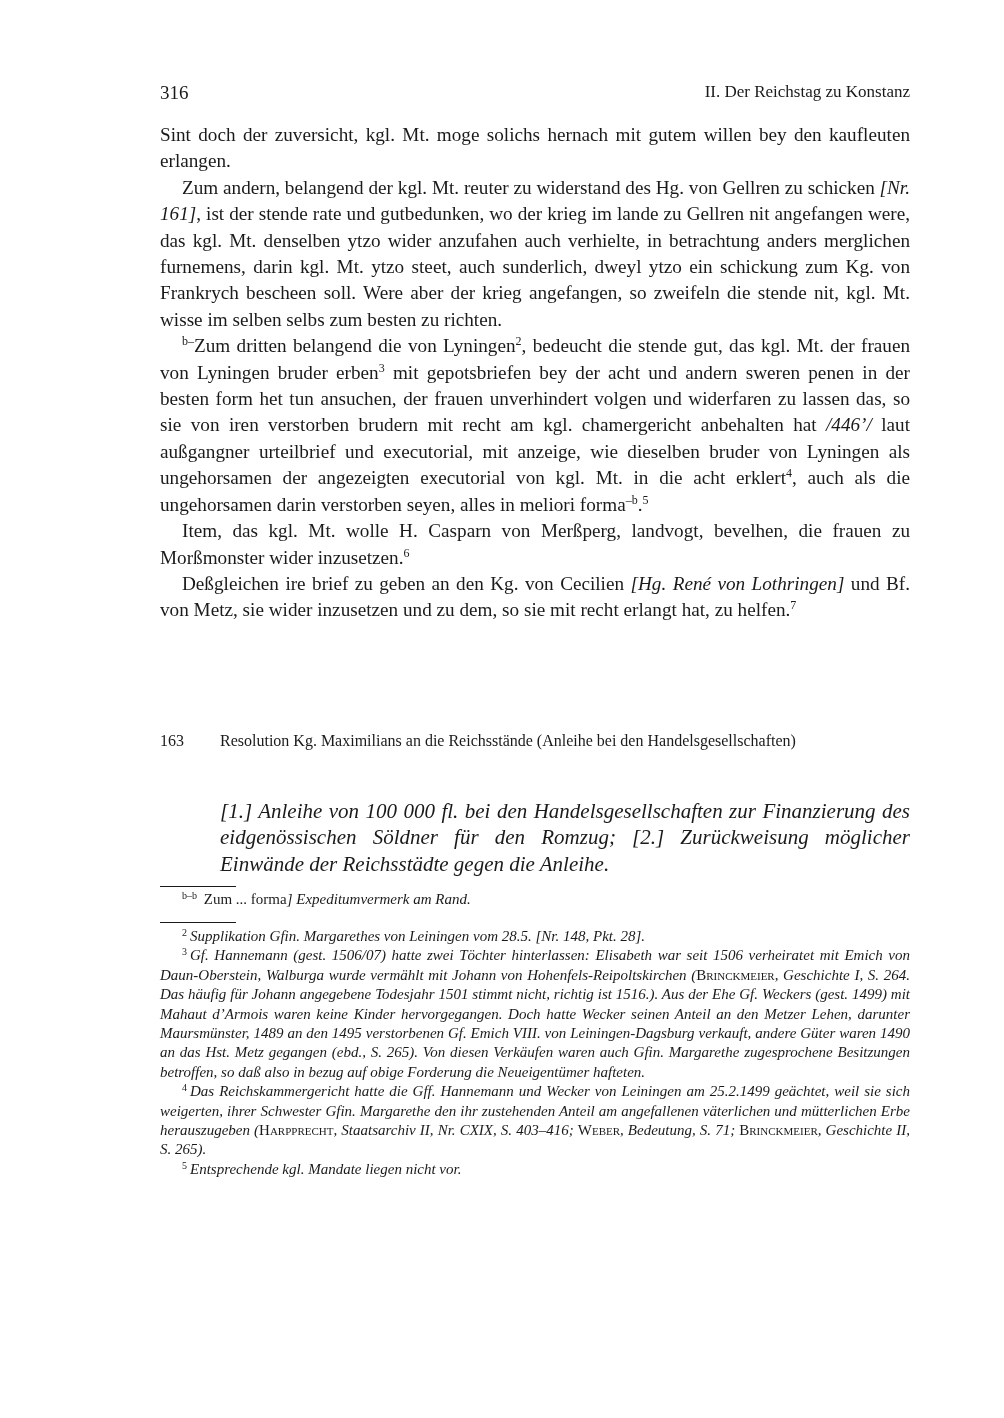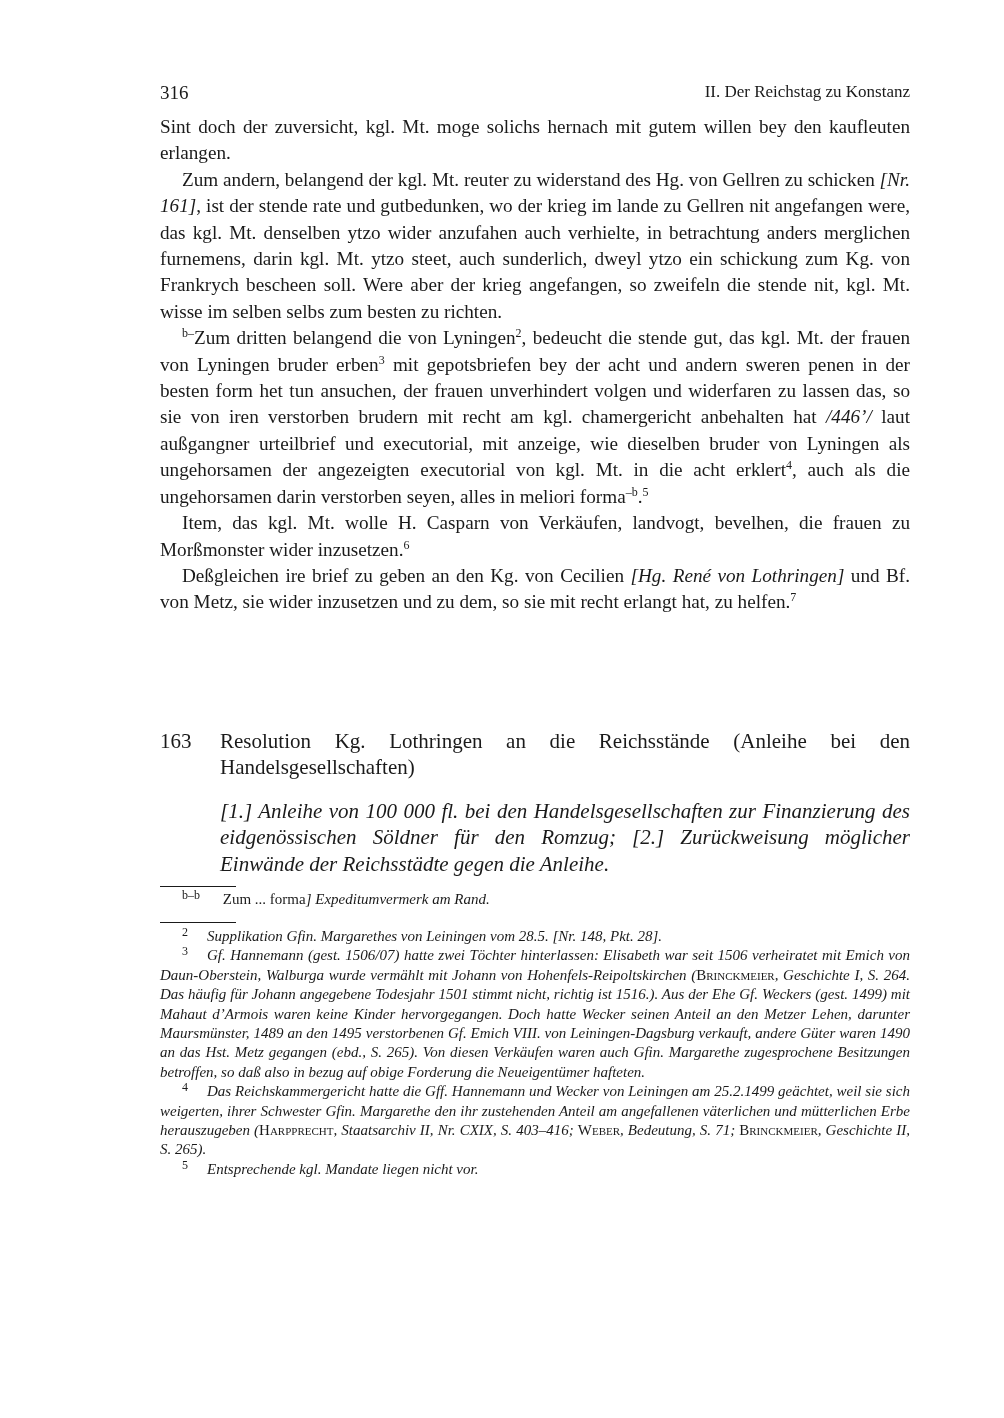--- a/index.html
+++ b/index.html
@@ -2,59 +2,59 @@
 <html><head>
 <meta charset="utf-8">
 <style>
   html, body { margin: 0; padding: 0; background: #ffffff; }
   body { width: 1004px; height: 1418px; position: relative; overflow: hidden;
          font-family: "Liberation Serif", "DejaVu Serif", serif; color: #1a1a1a; }
   .page { position: absolute; left: 160px; top: 0; width: 750px; }
   .running-head { position: absolute; top: 82px; left: 0; width: 750px; height: 24px; font-size: 19px; }
   .page-no { position: absolute; left: 0; top: 0; }
   .head-title { position: absolute; left: 0; right: 0; top: 0; text-align: right; font-size: 17px; }
-  .body { position: absolute; top: 114px; left: 0; width: 750px; font-size: 19.2px; line-height: 26.4px; text-align: justify; }
+  .body { position: absolute; top: 122px; left: 0; width: 750px; font-size: 19.2px; line-height: 26.4px; text-align: justify; }
   .body p { margin: 0; }
   .indent { text-indent: 22px; }
   .body sup { font-size: 12px; line-height: 0; vertical-align: 7px; }
   .it { font-style: italic; }
-  .section { position: absolute; top: 728px; left: 0; width: 750px; font-size: 21px; line-height: 26.4px; }
+  .section { position: absolute; top: 728px; left: 0; width: 750px; font-size: 16px; line-height: 26.4px; }
   .sec-num { position: absolute; left: 0; top: 0; }
   .sec-title { margin-left: 60px; text-align: justify; }
   .regest { position: absolute; top: 798px; left: 60px; width: 690px; font-size: 21px; line-height: 26.4px; font-style: italic; text-align: justify; }
   .rule1 { position: absolute; top: 886px; left: 0; width: 76px; height: 1px; background: #1a1a1a; }
   .rule2 { position: absolute; top: 922px; left: 0; width: 76px; height: 1px; background: #1a1a1a; }
   .fn-text { position: absolute; left: 0; width: 750px; font-size: 15px; line-height: 19.4px; text-align: justify; }
   .fn-text p { margin: 0; text-indent: 22px; }
-  .fn-text sup { font-size: 12px; line-height: 0; vertical-align: 5px; font-style: normal; margin-right: 19px; }
+  .fn-text sup { font-size: 10px; line-height: 0; vertical-align: 5px; font-style: normal; margin-right: 3px; }
   .fn-a { top: 890px; }
   .fn-num { top: 927px; }
   .sc { font-variant: small-caps; font-style: normal; }
 </style>
 </head>
 <body>
 
 <div class="page">
 
   <div class="running-head">
     <span class="page-no">316</span>
     <div class="head-title">II. Der Reichstag zu Konstanz</div>
   </div>
 
   <div class="body">
     <p>Sint doch der zuversicht, kgl. Mt. moge solichs hernach mit gutem willen bey den kaufleuten erlangen.</p>
     <p class="indent"><span>Zum andern, belangend der kgl. Mt. reuter zu widerstand des Hg. von Gellren zu schicken </span><span class="it">[Nr. 161]</span><span>, ist der stende rate und gutbedunken, wo der krieg im lande zu Gellren nit angefangen were, das kgl. Mt. denselben ytzo wider anzufahen auch verhielte, in betrachtung anders merglichen furnemens, darin kgl. Mt. ytzo steet, auch sunderlich, dweyl ytzo ein schickung zum Kg. von Frankrych bescheen soll. Were aber der krieg angefangen, so zweifeln die stende nit, kgl. Mt. wisse im selben selbs zum besten zu richten.</span></p>
     <p class="indent"><sup>b–</sup><span>Zum dritten belangend die von Lyningen</span><sup>2</sup><span>, bedeucht die stende gut, das kgl. Mt. der frauen von Lyningen bruder erben</span><sup>3</sup><span> mit gepotsbriefen bey der acht und andern sweren penen in der besten form het tun ansuchen, der frauen unverhindert volgen und widerfaren zu lassen das, so sie von iren verstorben brudern mit recht am kgl. chamergericht anbehalten hat </span><span class="it">/446’/</span><span> laut außgangner urteilbrief und executorial, mit anzeige, wie dieselben bruder von Lyningen als ungehorsamen der angezeigten executorial von kgl. Mt. in die acht erklert</span><sup>4</sup><span>, auch als die ungehorsamen darin verstorben seyen, alles in meliori forma</span><sup>–b</sup><span>.</span><sup>5</sup></p>
-    <p class="indent"><span>Item, das kgl. Mt. wolle H. Casparn von Verkäufen, landvogt, bevelhen, die frauen zu Morßmonster wider inzusetzen.</span><sup>6</sup></p>
+    <p class="indent"><span>Item, das kgl. Mt. wolle H. Casparn von Merßperg, landvogt, bevelhen, die frauen zu Morßmonster wider inzusetzen.</span><sup>6</sup></p>
     <p class="indent"><span>Deßgleichen ire brief zu geben an den Kg. von Cecilien </span><span class="it">[Hg. René von Lothringen]</span><span> und Bf. von Metz, sie wider inzusetzen und zu dem, so sie mit recht erlangt hat, zu helfen.</span><sup>7</sup></p>
   </div>
 
   <div class="section">
     <span class="sec-num">163</span>
-    <div class="sec-title">Resolution Kg. Lothringen an die Reichsstände (Anleihe bei den Handelsgesellschaften)</div>
+    <div class="sec-title">Resolution Kg. Maximilians an die Reichsstände (Anleihe bei den Handelsgesellschaften)</div>
   </div>
 
   <div class="regest">[1.] Anleihe von 100 000 fl. bei den Handelsgesellschaften zur Finanzierung des eidgenössischen Söldner für den Romzug; [2.] Zurückweisung möglicher Einwände der Reichsstädte gegen die Anleihe.</div>
 
   <div class="rule1"></div>
   <div class="fn-text fn-a">
     <p><sup>b–b</sup><span> Zum ... forma</span><span class="it">] Expeditumvermerk am Rand.</span></p>
   </div>
 
   <div class="rule2"></div>

